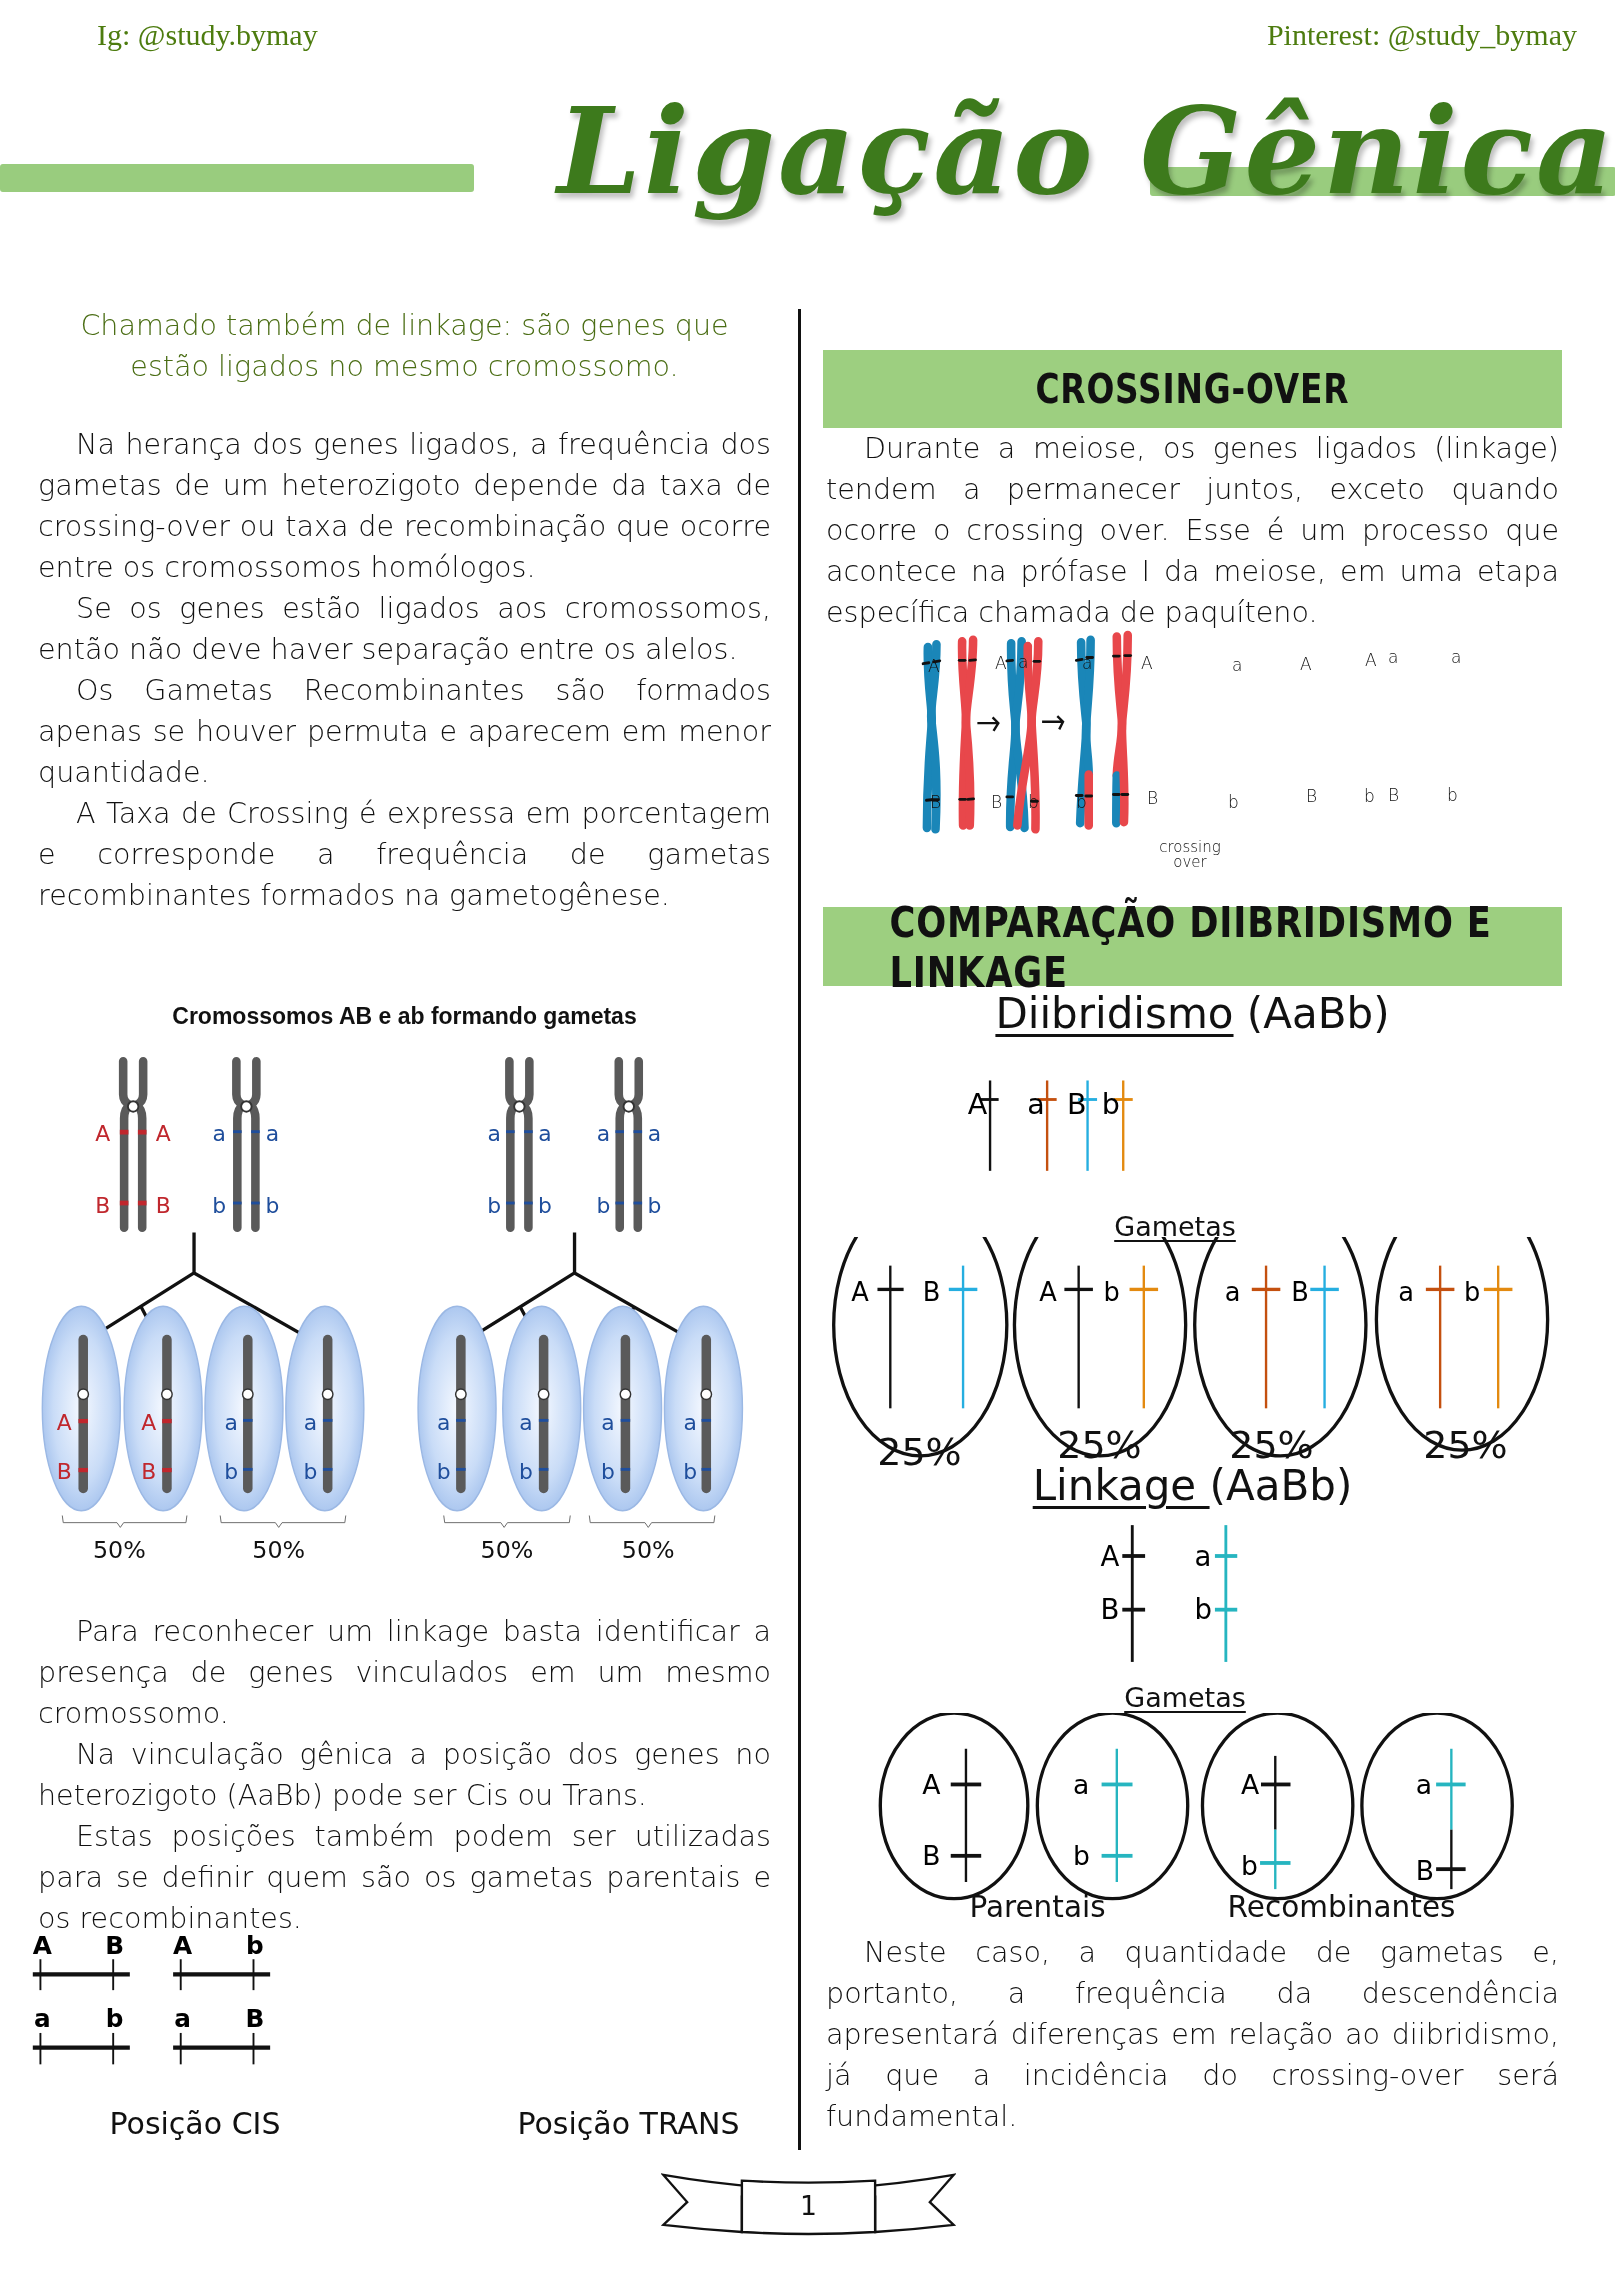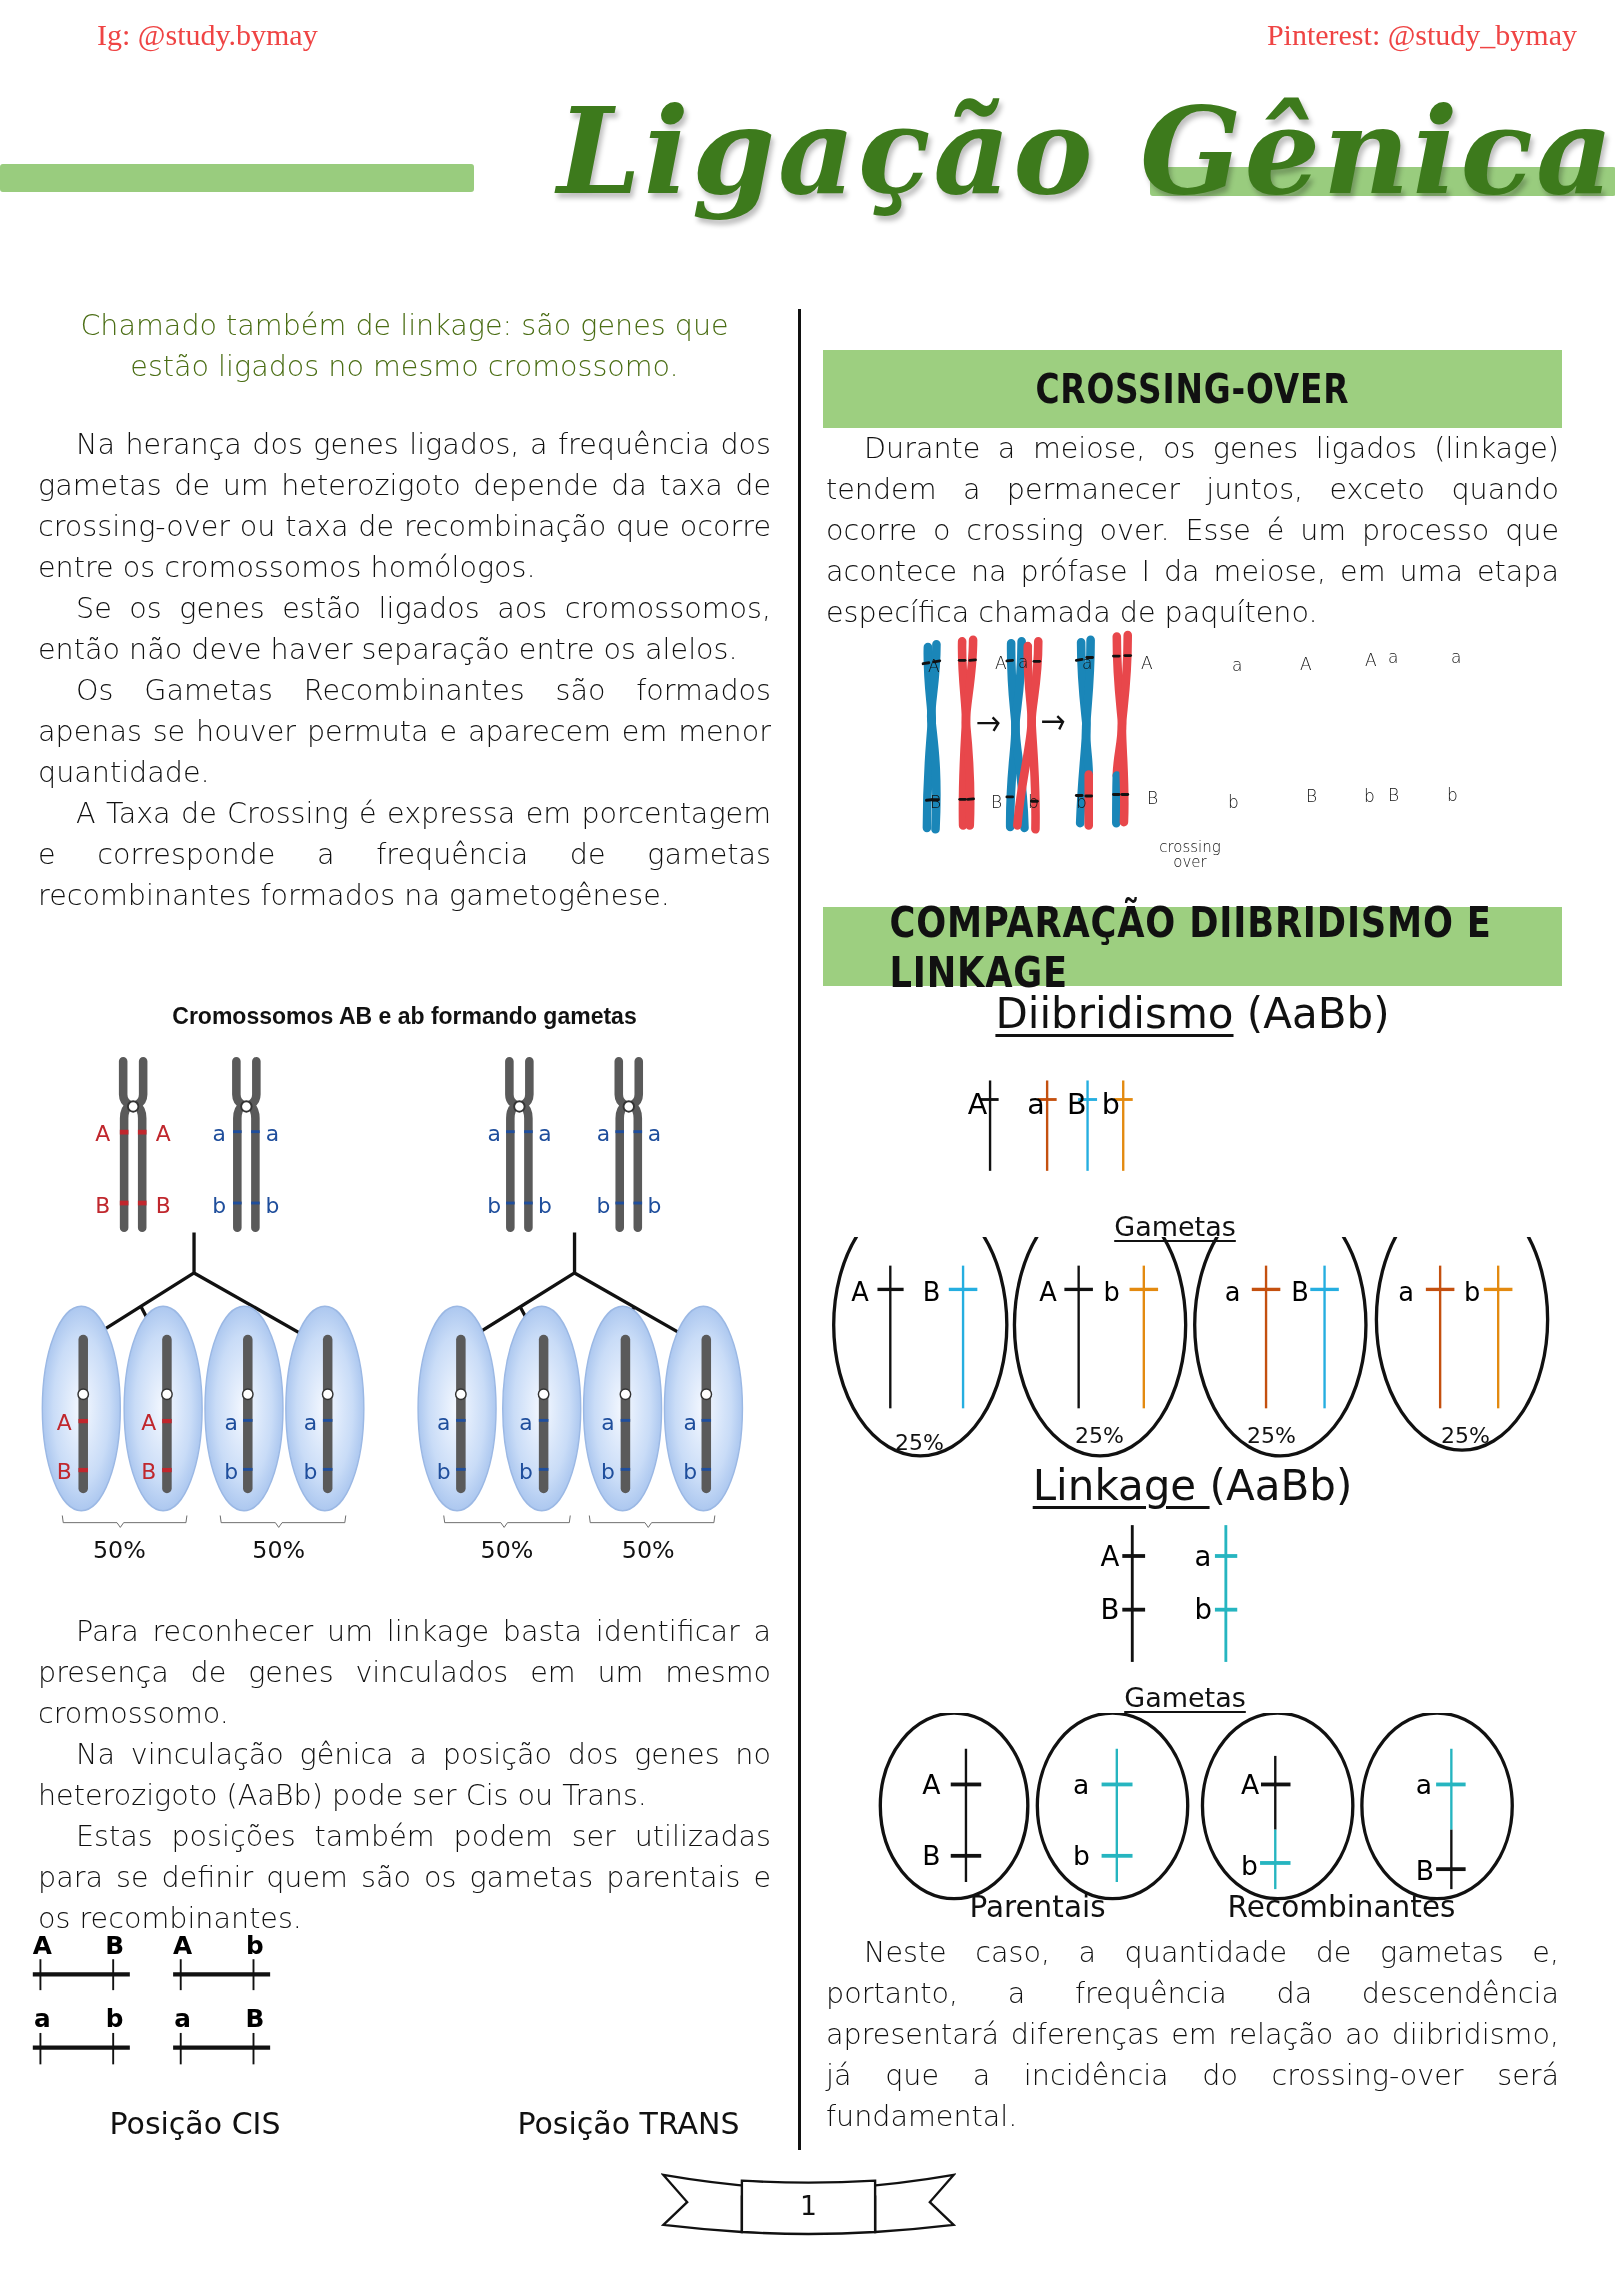--- a/index.html
+++ b/index.html
@@ -1,21 +1,21 @@
 <!DOCTYPE html>
 <html style="font-size:7.6px"><head>
 <meta charset="utf-8">
 <style>
   html, body { margin:0; padding:0; background:#ffffff; }
   body { width:1616px; height:2284px; position:relative; overflow:hidden;
          font-family:"DejaVu Sans", sans-serif; color:#111; }
   .abs { position:absolute; }
 
   
-  .social { font-family:"Liberation Serif", serif; font-size:30px; color:#ef4444; top:18px; }
+  .social { font-family:"Liberation Serif", serif; font-size:30px; color:#4d7c0f; top:18px; }
   .title-bar { background:#99cc7e; border-radius:2.9px; }
   .title { left:0; width:1616px; top:81px; text-align:right;
            font-family:"DejaVu Serif", serif; font-style:italic; font-weight:bold;
            font-size:119px; color:#3d7a1c; letter-spacing:2.9px;
            text-shadow: 2.9px 4.8px 4.8px rgba(0,0,0,0.25); }
 
   
   .divider { left:798px; top:309px; width:2.9px; height:1841px; background:#111; }
   .handwrite { font-family:"DejaVu Sans", sans-serif; font-stretch:condensed;
                font-weight:300; color:#111; }
@@ -32,21 +32,21 @@
   .banner { background:#9dcf80; left:823px; width:739px; display:flex; align-items:center; justify-content:center; }
   .banner span { font-family:"DejaVu Sans", sans-serif; font-weight:bold; font-size:40px;
                  letter-spacing:1px; transform:scaleX(0.82); display:inline-block; color:#111; }
 
   .subhead { font-family:"DejaVu Sans", sans-serif; font-size:42px; text-align:center; color:#111; }
   .subhead .u { text-decoration:underline; text-decoration-thickness:3.3px; text-underline-offset:5.7px; }
 
   .small-u { font-family:"DejaVu Sans", sans-serif; font-size:27px; text-decoration:underline;
              text-decoration-thickness:1.9px; text-underline-offset:3.8px; text-align:center; }
 
-  .pct { font-family:"DejaVu Sans", sans-serif; font-size:22px; text-align:center; width:95px; }
+  .pct { font-family:"DejaVu Sans", sans-serif; font-size:38px; text-align:center; width:95px; }
   .caption { font-family:"DejaVu Sans", sans-serif; font-size:30px; text-align:center; }
 
   svg text { font-family:"DejaVu Sans", sans-serif; }
 </style>
 </head>
 <body>
 
 <div class="abs social" style="left:97px;">Ig: @study.bymay</div>
 <div class="abs social" style="right:39px;">Pinterest: @study_bymay</div>
 

